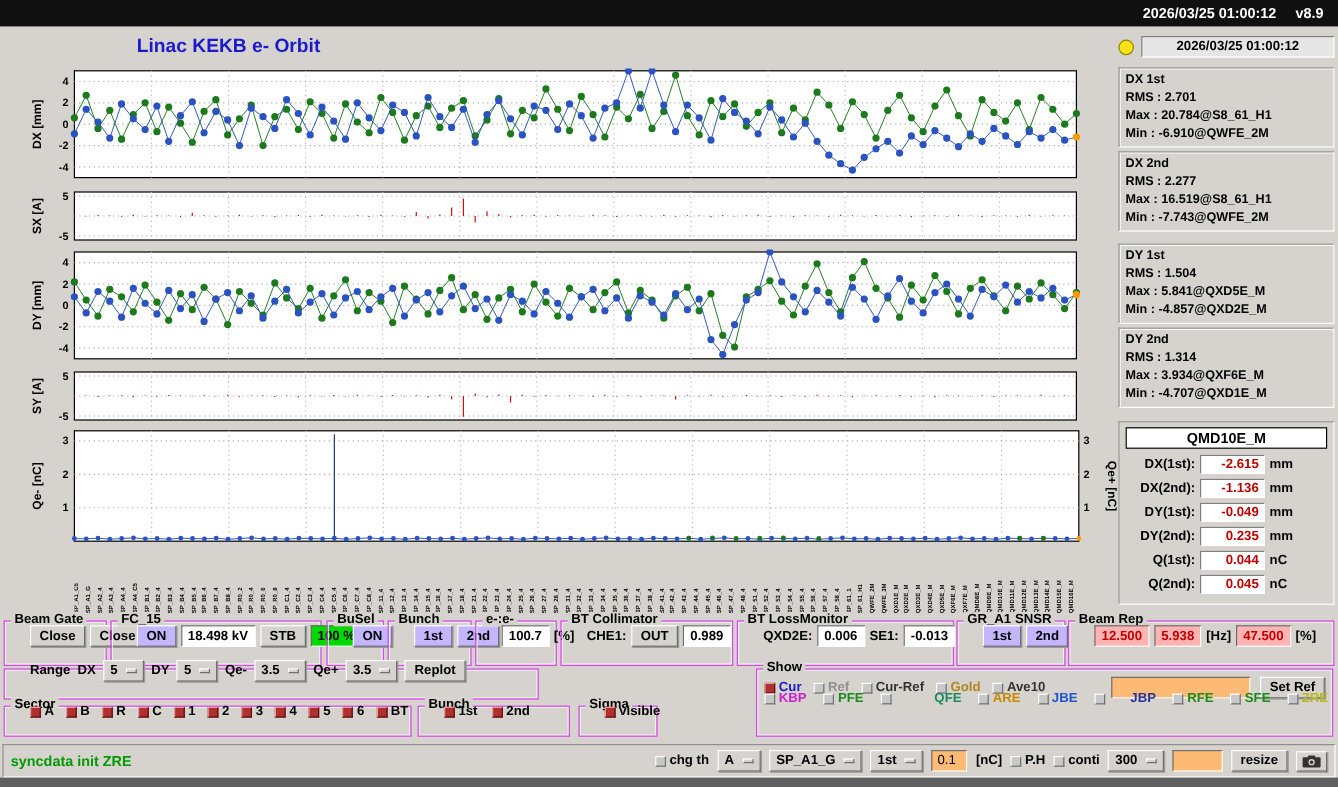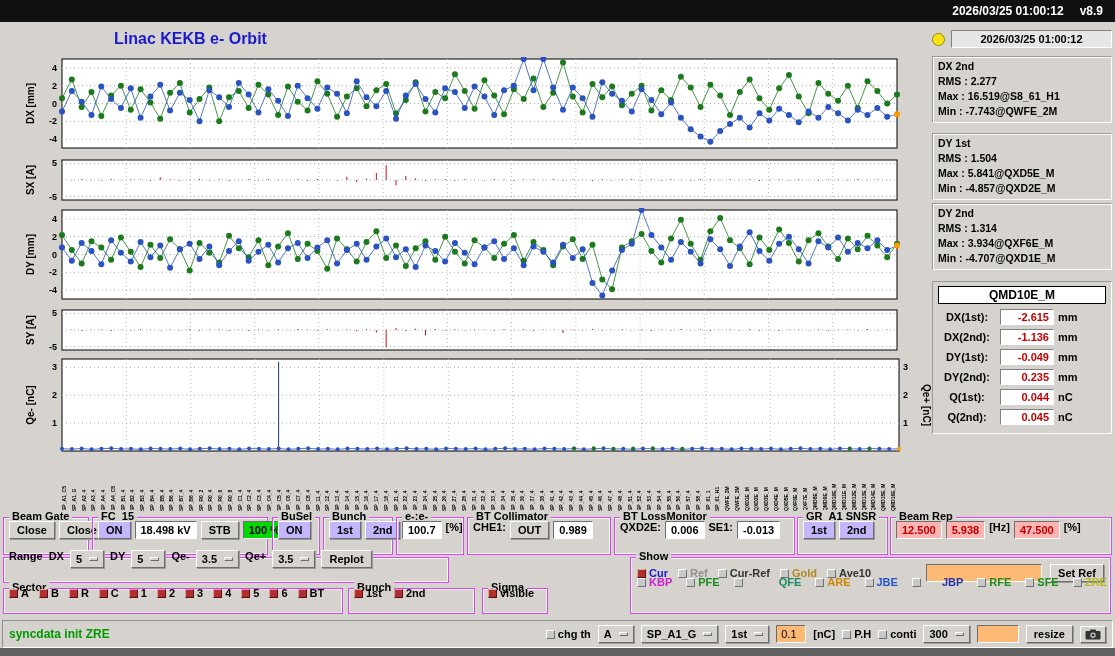--- a/index.html
+++ b/index.html
@@ -14,26 +14,26 @@
 .rpanel{position:absolute;left:932px;top:30px;width:180px}
 .lamprow{display:flex;align-items:center;gap:6px;margin-bottom:8px}
 .lamp{width:13px;height:13px;border-radius:50%;background:#ffe11a;border:1px solid #8a8a00;flex:none}
 .tsbox{flex:1;background:#e6e6e6;border:1px solid;border-color:#808080 #fff #fff #808080;font-size:11px;font-weight:bold;padding:2px 4px;text-align:center;white-space:nowrap}
 .sbox{border:1px solid;border-color:#9a9a9a #fdfdfd #fdfdfd #9a9a9a;box-shadow:inset 1px 1px 0 #fdfdfd;padding:2px 5px 3px;margin-bottom:3px;background:#d6d3ce}
 .sbox.gapbefore{margin-top:10px}
 .stitle,.sline{font-size:10.5px;font-weight:bold;line-height:15px;white-space:nowrap}
 .qmdbox{margin-top:11px;border:1px solid;border-color:#9a9a9a #fdfdfd #fdfdfd #9a9a9a;padding:4px 5px;background:#d6d3ce}
 .qmdtitle{background:#fff;border:1px solid #000;text-align:center;font-weight:bold;font-size:12px;padding:1px 0;margin-bottom:5px}
 .qmdrow{display:flex;align-items:center;gap:4px;margin:4px 0}
-.qmdlabel{font-size:11px;font-weight:bold;width:58px;text-align:center;white-space:nowrap}
+.qmdlabel{font-size:11px;font-weight:bold;width:58px;text-align:right;white-space:nowrap}
 .qmdval{background:#fff;border:1px solid;border-color:#808080 #fff #fff #808080;color:#c00000;font-weight:bold;font-size:11px;width:54px;text-align:right;padding:1px 4px}
 .qmdunit{font-size:11px;font-weight:bold}
 .grp{position:absolute;border:1px solid #d946ef;box-shadow:inset 1px 1px 0 #f4f4f4,inset -1px -1px 0 #f4f4f4}
 .gtitle{position:absolute;top:-8px;left:5px;background:#d6d3ce;padding:0 3px;font-size:11px;font-weight:bold;white-space:nowrap}
-.grow{position:absolute;left:0;right:0;bottom:3px;display:flex;align-items:flex-start;gap:4px;padding:12px 5px}
+.grow{position:absolute;left:16px;right:0;bottom:3px;display:flex;align-items:center;gap:4px;padding:12px 5px}
 .growtop{position:absolute;left:0;right:0;display:flex;align-items:center;gap:8px;padding:0 6px}
 .btn{background:#d6d3ce;border:1px solid;border-color:#fff #6e6e6e #6e6e6e #fff;box-shadow:1px 1px 0 #9a9a9a;font-size:11px;font-weight:bold;padding:2px 7px;font-family:inherit;white-space:nowrap;color:#000;cursor:default}
 .btn.green{background:#c4b5fd}
 .disp{background:#fff;border:1px solid;border-color:#6e6e6e #fff #fff #6e6e6e;font-size:11px;font-weight:bold;padding:2px 5px;white-space:nowrap}
 .disp.green{background:#00d800}
 .disp.pink{background:#ffb4b4;color:#c00000}
 .lbl{font-size:11px;font-weight:bold;white-space:nowrap}
 .cb{display:inline-block;width:9px;height:9px;background:#c8c8c8;border:1px solid;border-color:#fff #707070 #707070 #fff;flex:none}
 .cb.on{background:#b03030;border-color:#e0a0a0 #5a1010 #5a1010 #e0a0a0}
 .cbitem{display:inline-flex;align-items:center;gap:3px;white-space:nowrap}
@@ -883,20 +883,26 @@
     <span class="xlabel">QMD16E_M</span>
   </div>
 
 <div class="rpanel">
   <div class="lamprow">
     <span class="lamp"></span>
     <span class="tsbox">2026/03/25 01:00:12</span>
   </div>
   <div>
 
+      <div class="sbox">
+        <div class="stitle">DX 1st</div>
+        <div class="sline">RMS : 2.701</div>
+        <div class="sline">Max : 20.784@S8_61_H1</div>
+        <div class="sline">Min : -6.910@QWFE_2M</div>
+      </div>
 
       <div class="sbox">
         <div class="stitle">DX 2nd</div>
         <div class="sline">RMS : 2.277</div>
         <div class="sline">Max : 16.519@S8_61_H1</div>
         <div class="sline">Min : -7.743@QWFE_2M</div>
       </div>
 
       <div class="sbox gapbefore">
         <div class="stitle">DY 1st</div>

